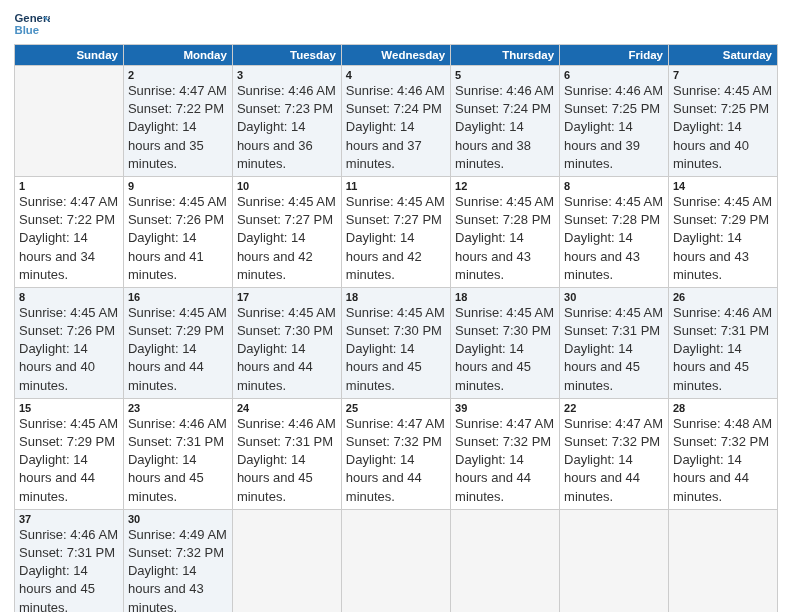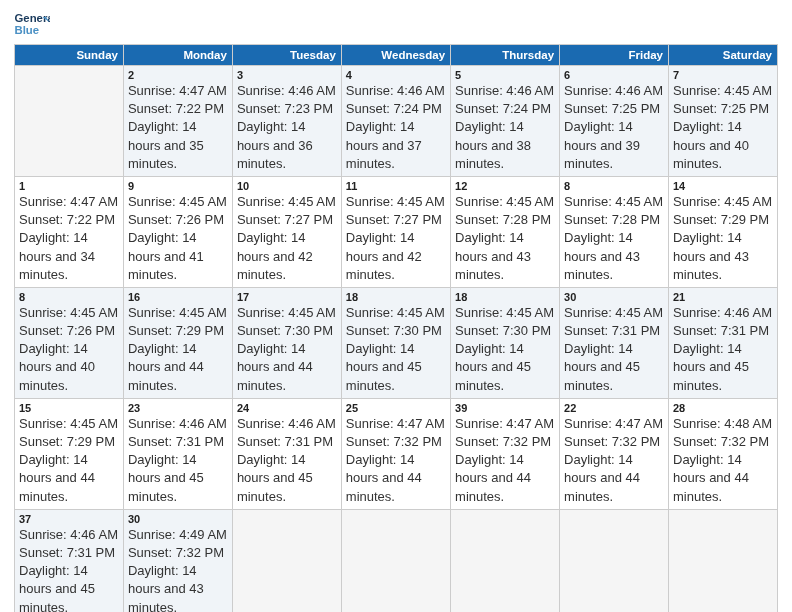--- a/index.html
+++ b/index.html
@@ -197,21 +197,21 @@
           </td>
           <td>
             <span class="day-num">18</span>
             <div class="day-info">Sunrise: 4:45 AM<br>Sunset: 7:30 PM<br>Daylight: 14 hours and 45 minutes.</div>
           </td>
           <td>
             <span class="day-num">30</span>
             <div class="day-info">Sunrise: 4:45 AM<br>Sunset: 7:31 PM<br>Daylight: 14 hours and 45 minutes.</div>
           </td>
           <td>
-            <span class="day-num">21</span>
+            <span class="day-num">26</span>
             <div class="day-info">Sunrise: 4:46 AM<br>Sunset: 7:31 PM<br>Daylight: 14 hours and 45 minutes.</div>
           </td>
         </tr>
         <tr>
           <td>
             <span class="day-num">15</span>
             <div class="day-info">Sunrise: 4:45 AM<br>Sunset: 7:29 PM<br>Daylight: 14 hours and 44 minutes.</div>
           </td>
           <td>
             <span class="day-num">23</span>

